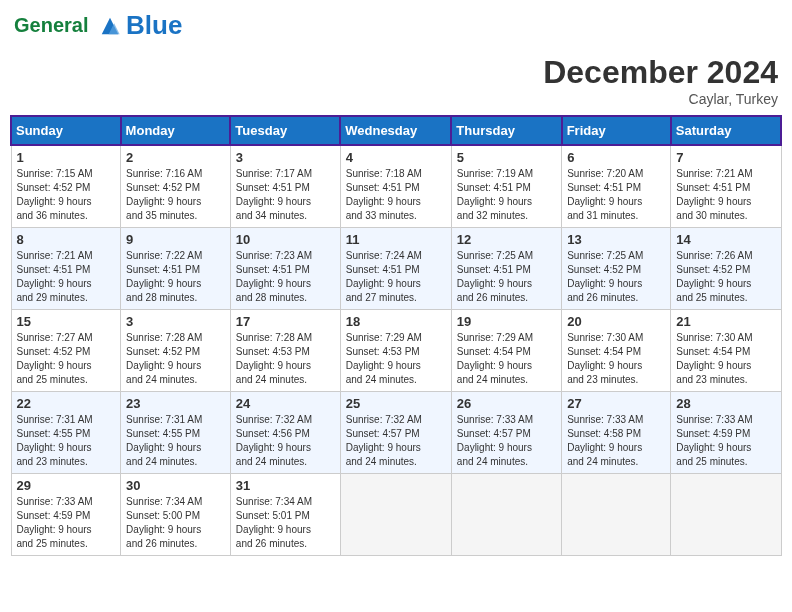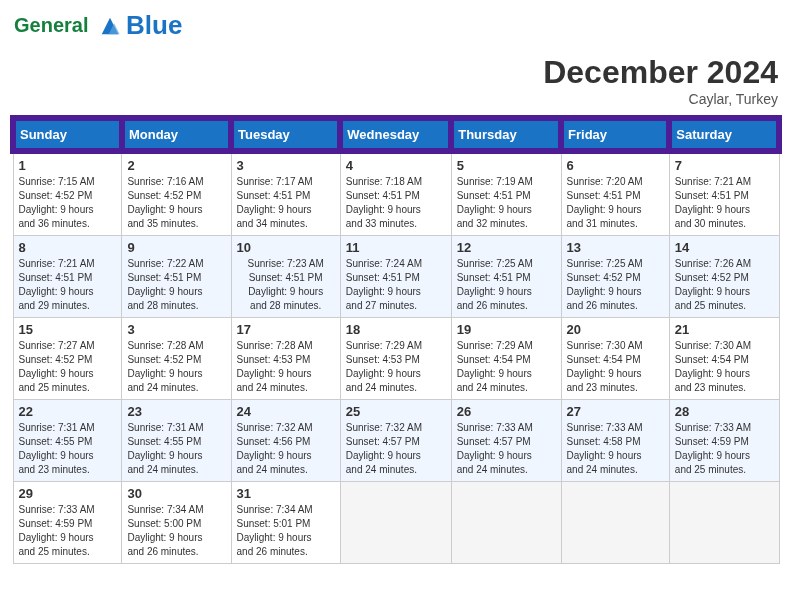--- a/index.html
+++ b/index.html
@@ -39,21 +39,21 @@
       border-collapse: collapse;
       border: 1px solid #ccc;
     }
     .calendar th {
       background-color: #1a73c4;
       color: #fff;
       font-size: 13px;
       font-weight: bold;
       padding: 6px 4px;
       text-align: left;
-      border: 6px solid #4c1d95;
+      border: 2px solid #4c1d95;
     }
     .calendar td {
       vertical-align: top;
       border: 1px solid #ccc;
       padding: 4px 5px;
       font-size: 10px;
       color: #333;
       width: 113px;
       min-height: 80px;
     }
@@ -176,21 +176,21 @@
         </td>
         <td>
           <span class="day-num">9</span>
           <div class="day-info" style="white-space: pre-line;">Sunrise: 7:22 AM
 Sunset: 4:51 PM
 Daylight: 9 hours
 and 28 minutes.</div>
         </td>
         <td>
           <span class="day-num">10</span>
-          <div class="day-info" style="white-space: pre-line; text-align: center;">Sunrise: 7:23 AM
+          <div class="day-info" style="white-space: pre-line;">Sunrise: 7:23 AM
 Sunset: 4:51 PM
 Daylight: 9 hours
 and 28 minutes.</div>
         </td>
         <td>
           <span class="day-num">11</span>
           <div class="day-info" style="white-space: pre-line;">Sunrise: 7:24 AM
 Sunset: 4:51 PM
 Daylight: 9 hours
 and 27 minutes.</div>

